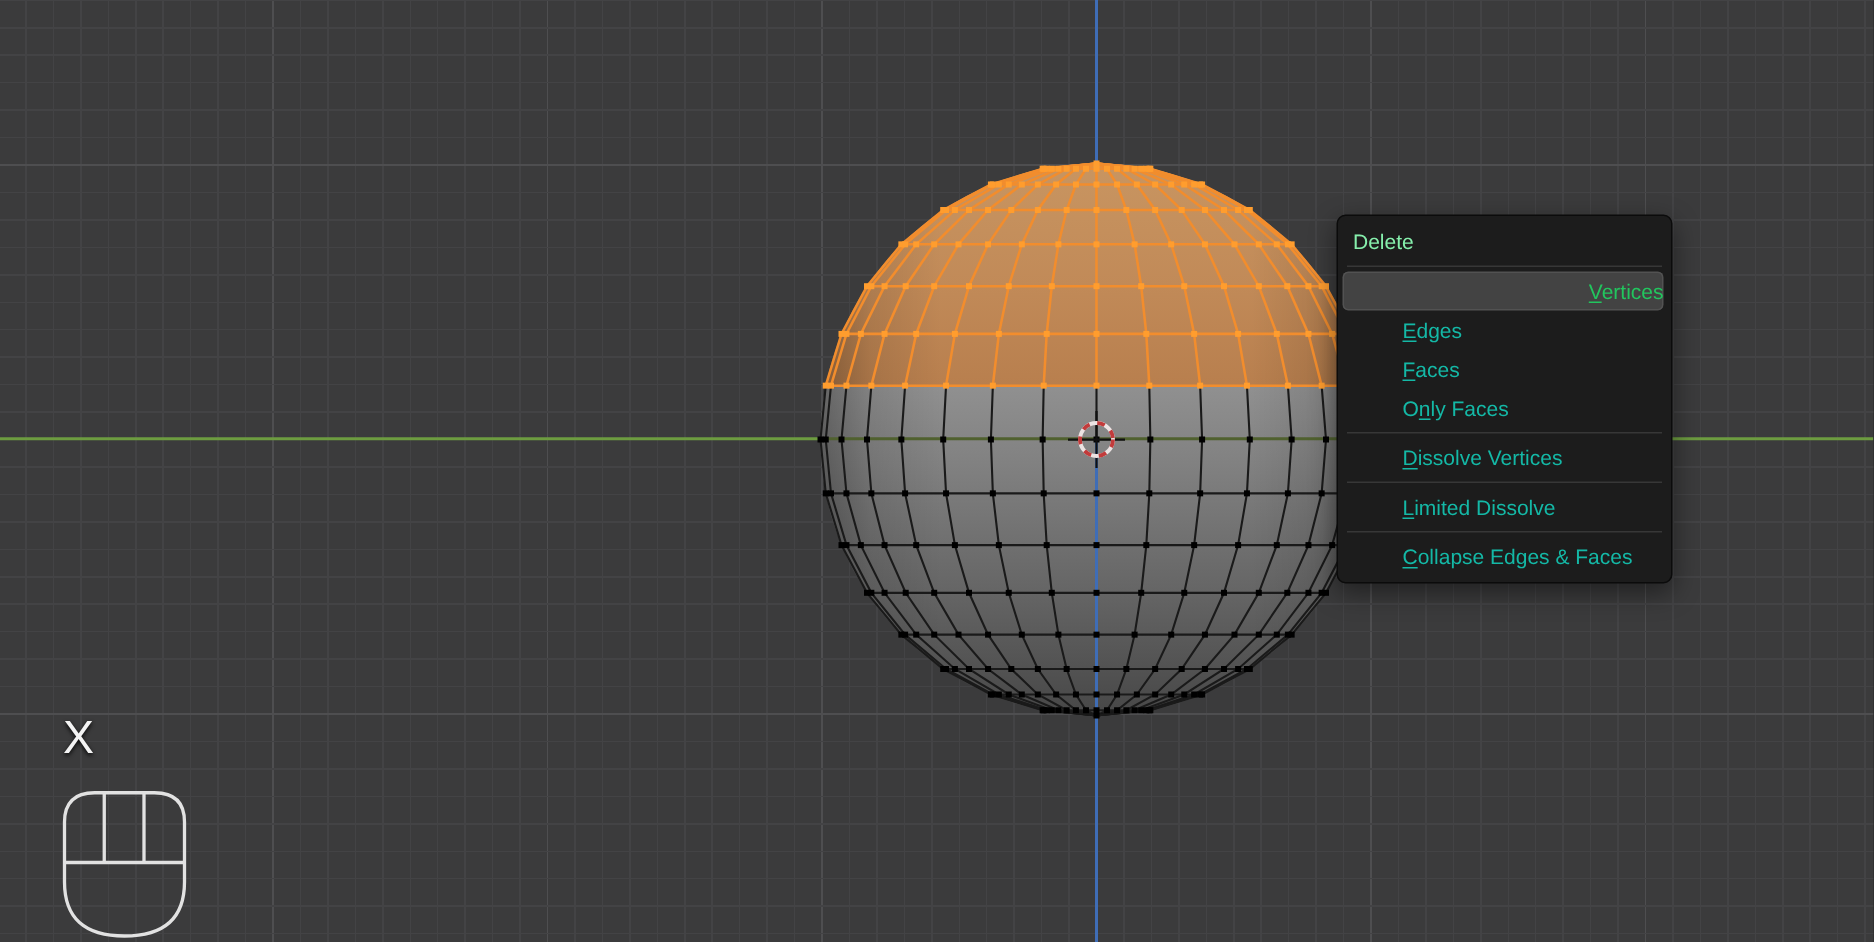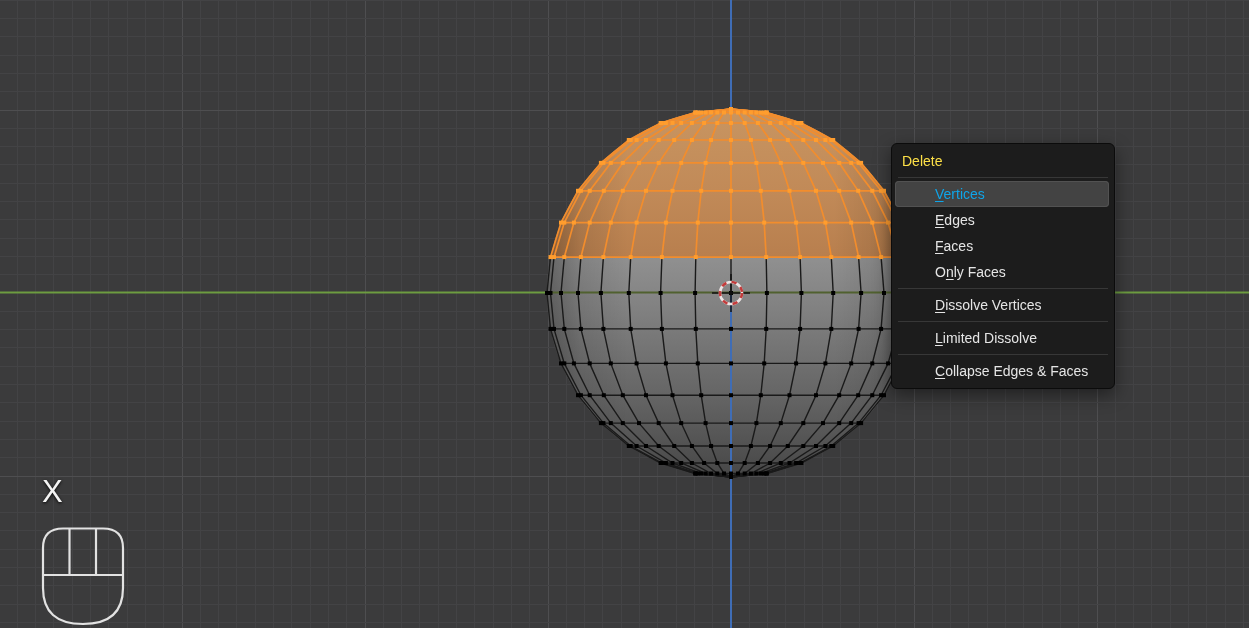--- a/index.html
+++ b/index.html
@@ -10,33 +10,34 @@
   }
   #scene{position:absolute;left:0;top:0;}
   
   .ctx-menu{
     position:absolute;left:891px;top:143px;width:224px;
     background:#1c1c1c;border:1px solid #0b0b0b;border-radius:6px;
     box-shadow:0 6px 18px rgba(0,0,0,.45);
     box-sizing:border-box;padding:5px 0 4px 0;z-index:10;
   }
   .ctx-header{
-    color:#fde047;font-size:14px;line-height:18px;
+    color:#86efac;font-size:14px;line-height:18px;
     padding:3px 10px 4px 10px;
   }
   .ctx-sep{height:1px;background:#373737;margin:3px 6px;}
   .ctx-item{
     position:relative;height:26px;line-height:26px;
-    padding-left:40px;font-size:14px;color:#e5e5e5;
+    padding-left:40px;font-size:14px;color:#14b8a6;
     border-radius:4px;margin:0 3px;cursor:default;white-space:nowrap;
   }
   .ctx-item.hl{
-    background:#434343;color:#0ea5e9;
+    background:#434343;color:#22c55e;
     box-shadow:inset 0 0 0 1px #525252;
     margin:0 5px 0 3px;
+    text-align:right;
   }
   .accel{text-decoration:underline;text-underline-offset:2px;}
   
   .cast-key{
     position:absolute;left:42px;top:474px;
     font-size:31px;color:#f4f4f4;letter-spacing:1px;
     text-shadow:0 1px 3px rgba(0,0,0,.9);z-index:5;
   }
   #mouse-glyph{position:absolute;left:38px;top:523px;z-index:5;}
 </style>

